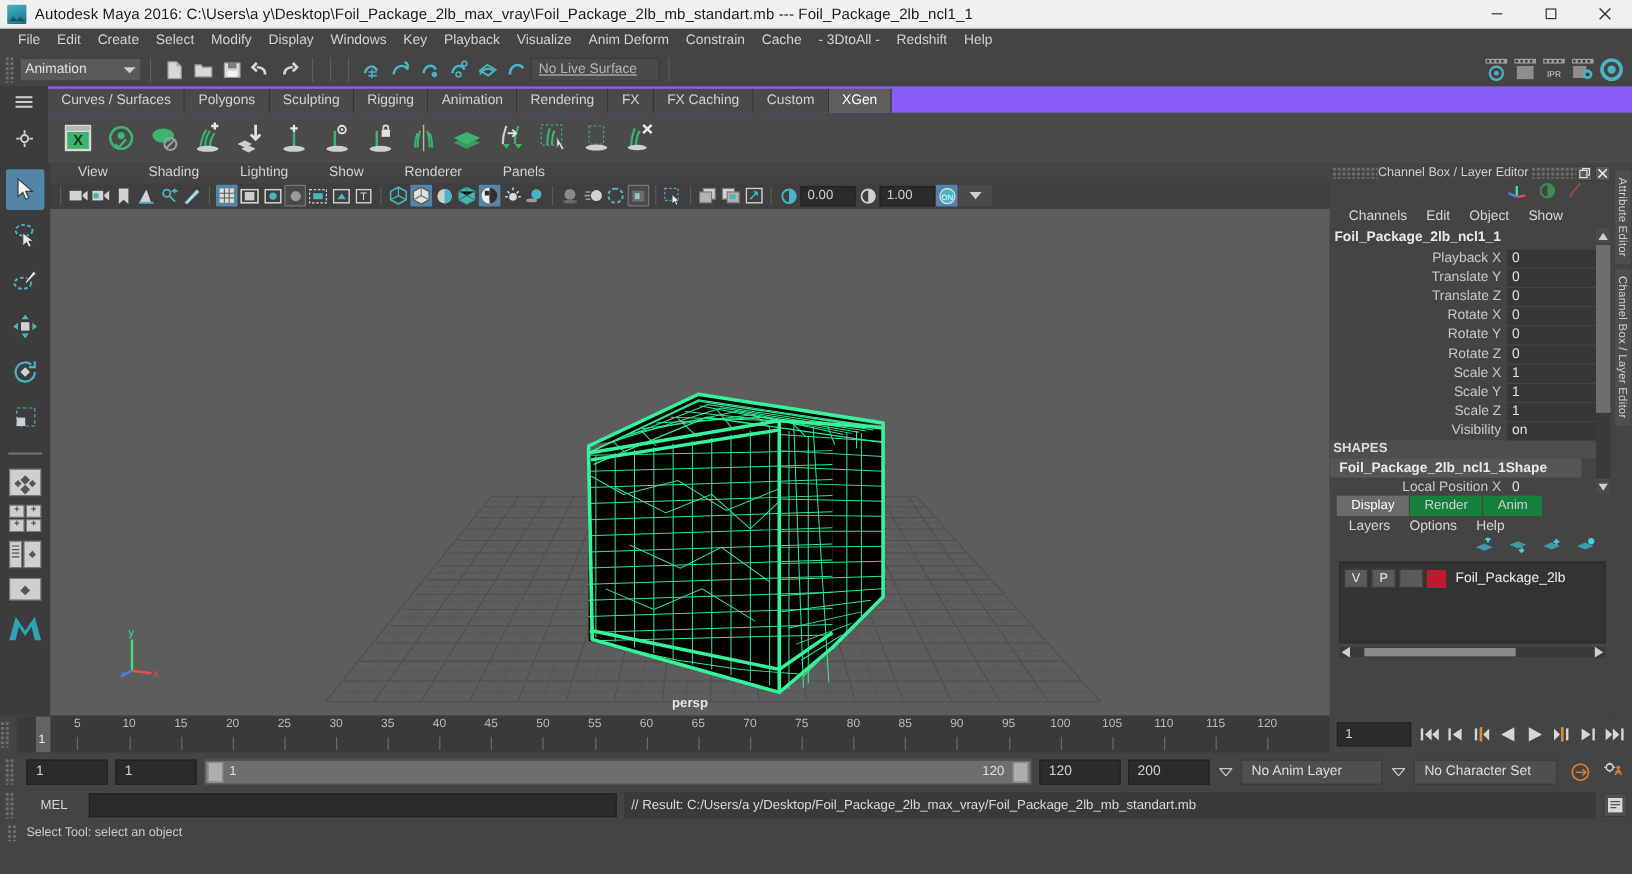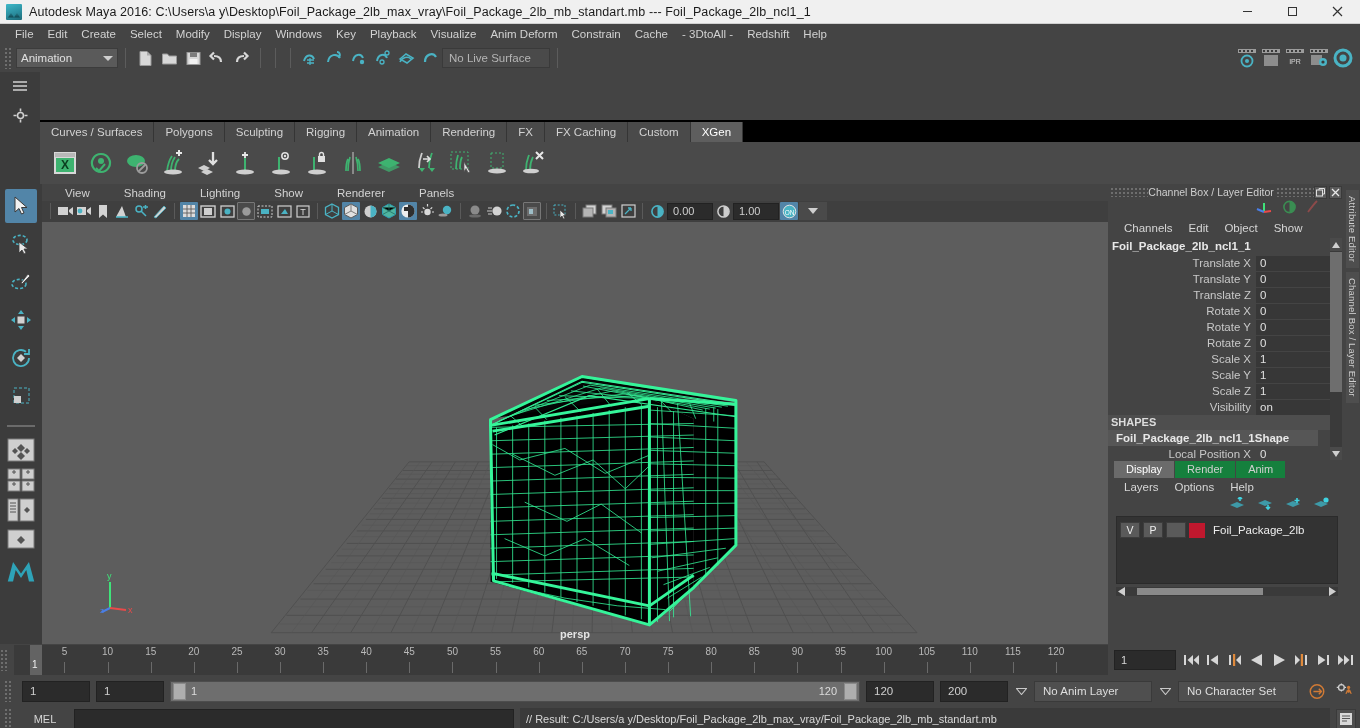--- a/index.html
+++ b/index.html
@@ -56,35 +56,35 @@
   .menu-select {
     width: 102px; height: 20px; background: #5a5a5a; border: 1px solid #3c3c3c;
     display: flex; align-items: center; padding: 0 4px; color: #e0e0e0; font-size: 11.5px;
     position: relative;
   }
   .menu-select .arrow { margin-left:auto; width:0;height:0;border-left:5px solid transparent;border-right:5px solid transparent;border-top:5px solid #cfcfcf;}
   .sep-bar { width: 1px; height: 20px; background: #5c5c5c; margin: 0 7px; flex:0 0 auto;}
   .ic { width: 24px; height: 22px; display:flex;align-items:center;justify-content:center;flex:0 0 auto;}
   .nolive {
     width: 108px; height: 20px; background: #4a4a4a; border: 1px solid #3a3a3a;
-    color: #b5b5b5; font-size: 11.5px; display:flex;align-items:center; padding-left:6px;
+    color: #b5b5b5; font-size: 11.5px; display:flex;align-items:center; padding-left:6px;text-decoration:underline;
   }
   .render-icons { margin-left: auto; display: flex; align-items: center; padding-right: 6px; gap:2px;}
   .render-ic { width: 22px; height: 22px; position: relative; }
 
   
   .shelf-wrap { display:flex; background:#444444; }
   .shelf-left {
     width: 40px; background:#3c3c3c; display:flex;flex-direction:column;align-items:center;
     padding-top:6px; gap:12px; flex:0 0 auto;
   }
   .shelf-main { flex:1 1 auto; }
   .shelf-tabs {
-    height: 22px; display: flex; align-items: flex-end; background:#000000;
-    font-size: 11.5px; color: #d2d2d2; margin-top: 48px;
+    height: 22px; display: flex; align-items: flex-end; background:#8b5cf6;
+    font-size: 11.5px; color: #d2d2d2;
   }
   .shelf-tab {
     padding: 0 11px; height: 20px; line-height:20px;
     border-right: 1px solid #353535; white-space:nowrap; background:#4a4a4a;
   }
   .shelf-tab.active { background: #5e5e5e; color:#fff; }
   .shelf-icons {
     height: 42px; background: #4a4a4a; display:flex; align-items:center; padding-left: 10px; gap: 6px;
   }
   .shelf-ic { width: 30px; height: 32px; display:flex;align-items:center;justify-content:center; position:relative;}
@@ -1051,21 +1051,21 @@
       <div class="mi">Channels</div>
       <div class="mi">Edit</div>
       <div class="mi">Object</div>
       <div class="mi">Show</div>
     </div>
 
     <div class="cb-body">
       <div class="cb-objname">Foil_Package_2lb_ncl1_1</div>
 
       <div class="cb-row">
-        <div class="cb-label">Translate X</div>
+        <div class="cb-label">Playback X</div>
         <div class="cb-val">0</div>
       </div>
       <div class="cb-row">
         <div class="cb-label">Translate Y</div>
         <div class="cb-val">0</div>
       </div>
       <div class="cb-row">
         <div class="cb-label">Translate Z</div>
         <div class="cb-val">0</div>
       </div>

